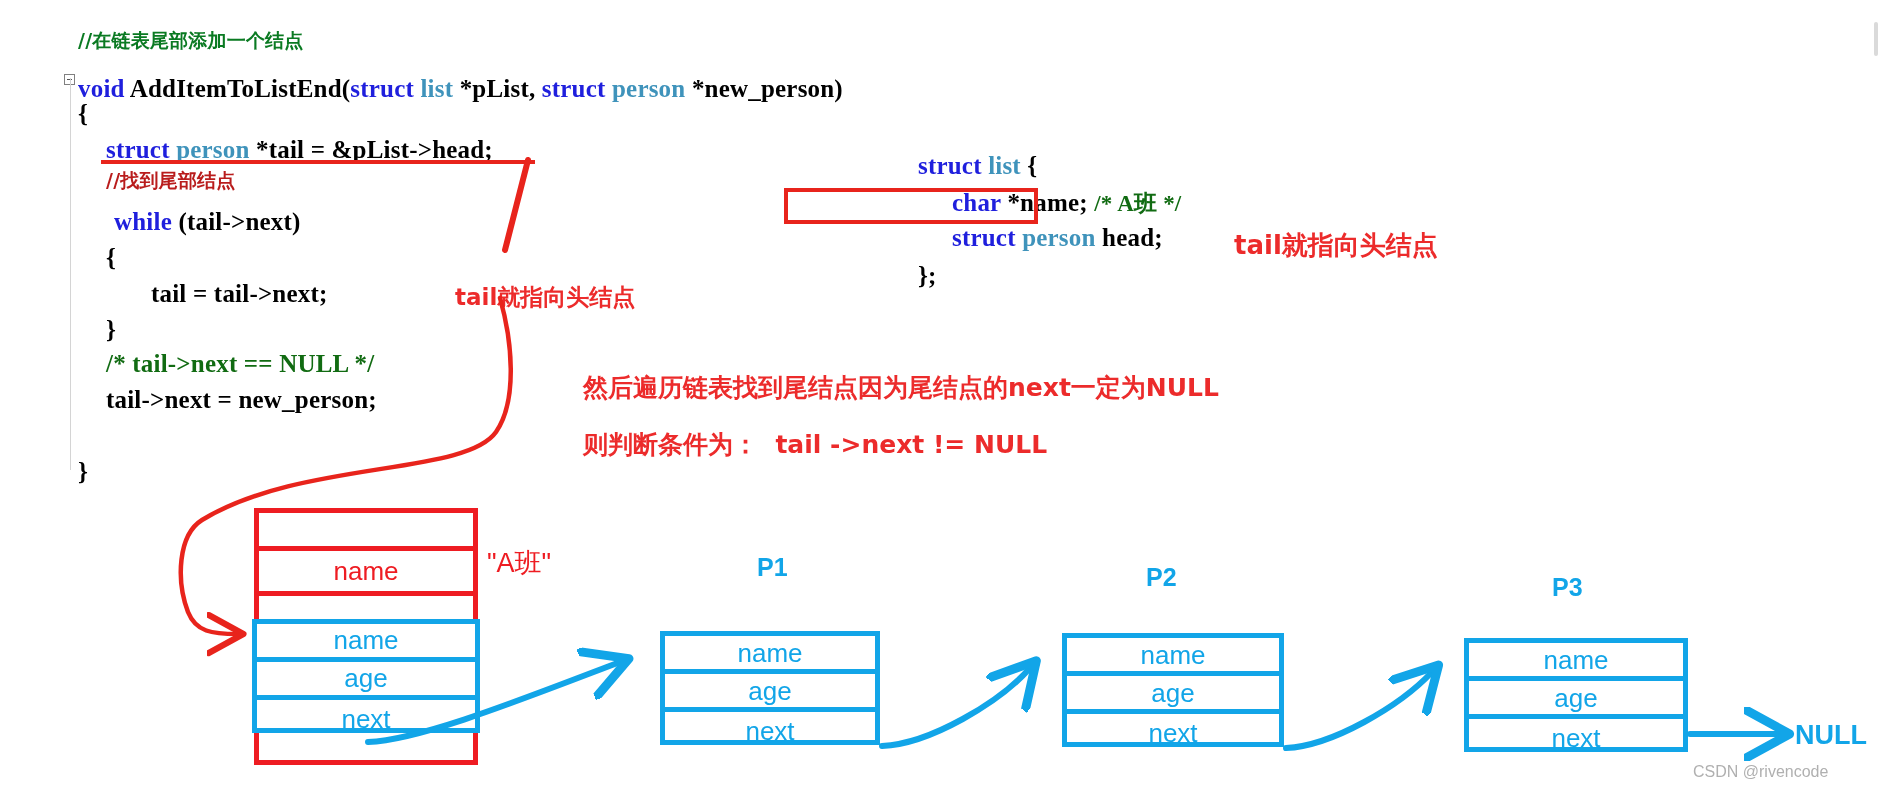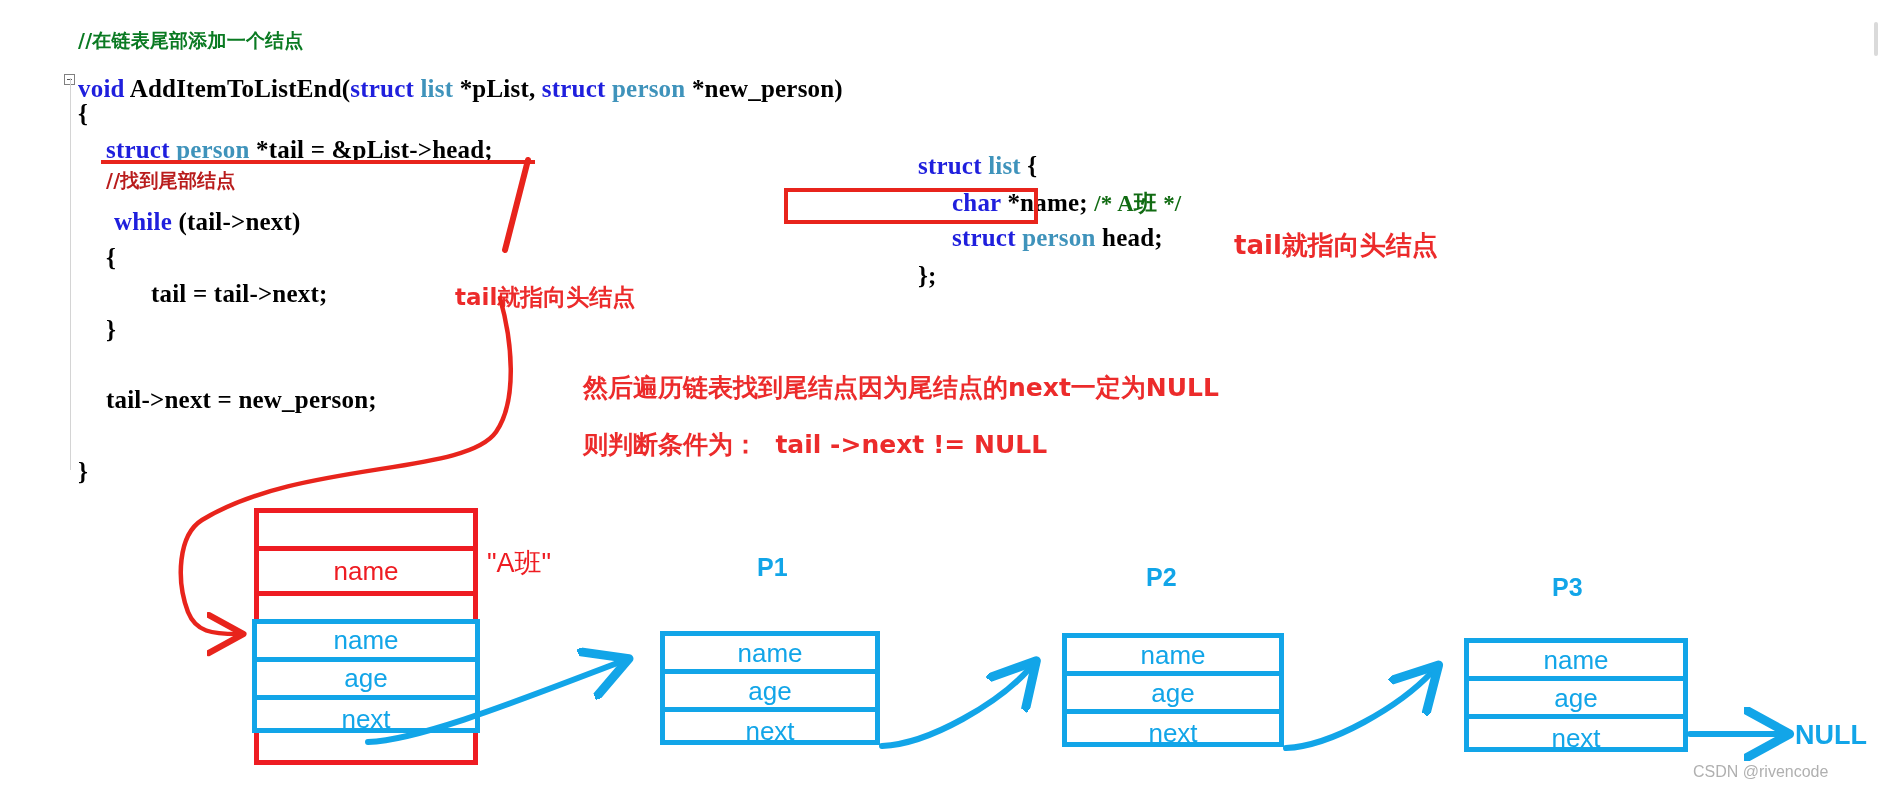--- a/index.html
+++ b/index.html
@@ -123,20 +123,21 @@
   <div class="underline-red" style="left:101px;top:160px;width:434px;"></div>
 
   <div class="code cjk" style="left:106px;top:168px;color:#b91c1c;">//找到尾部结点</div>
 
   <div class="code" style="left:106px;top:208px;margin-left:8px;"><span class="kw">while</span><span> (tail-&gt;next)</span></div>
 
   <div class="code" style="left:106px;top:244px;">{</div>
   <div class="code" style="left:151px;top:280px;">tail = tail-&gt;next;</div>
   <div class="code" style="left:106px;top:316px;">}</div>
 
+  <div class="code cmt-d" style="left:106px;top:350px;">/* tail-&gt;next == NULL */</div>
   <div class="code" style="left:106px;top:386px;">tail-&gt;next = new_person;</div>
 
 
   <div class="code" style="left:78px;top:458px;">}</div>
 
   <div class="code" style="left:918px;top:152px;"><span class="kw">struct</span><span class="typ"> list</span><span> {</span></div>
 
   <div class="code" style="left:952px;top:188px;"><span class="kw">char</span><span> *name; </span><span class="cmt-d cjk" style="font-size:23px;">/* A班 */</span></div>
 
   <div class="struct-box"></div>

